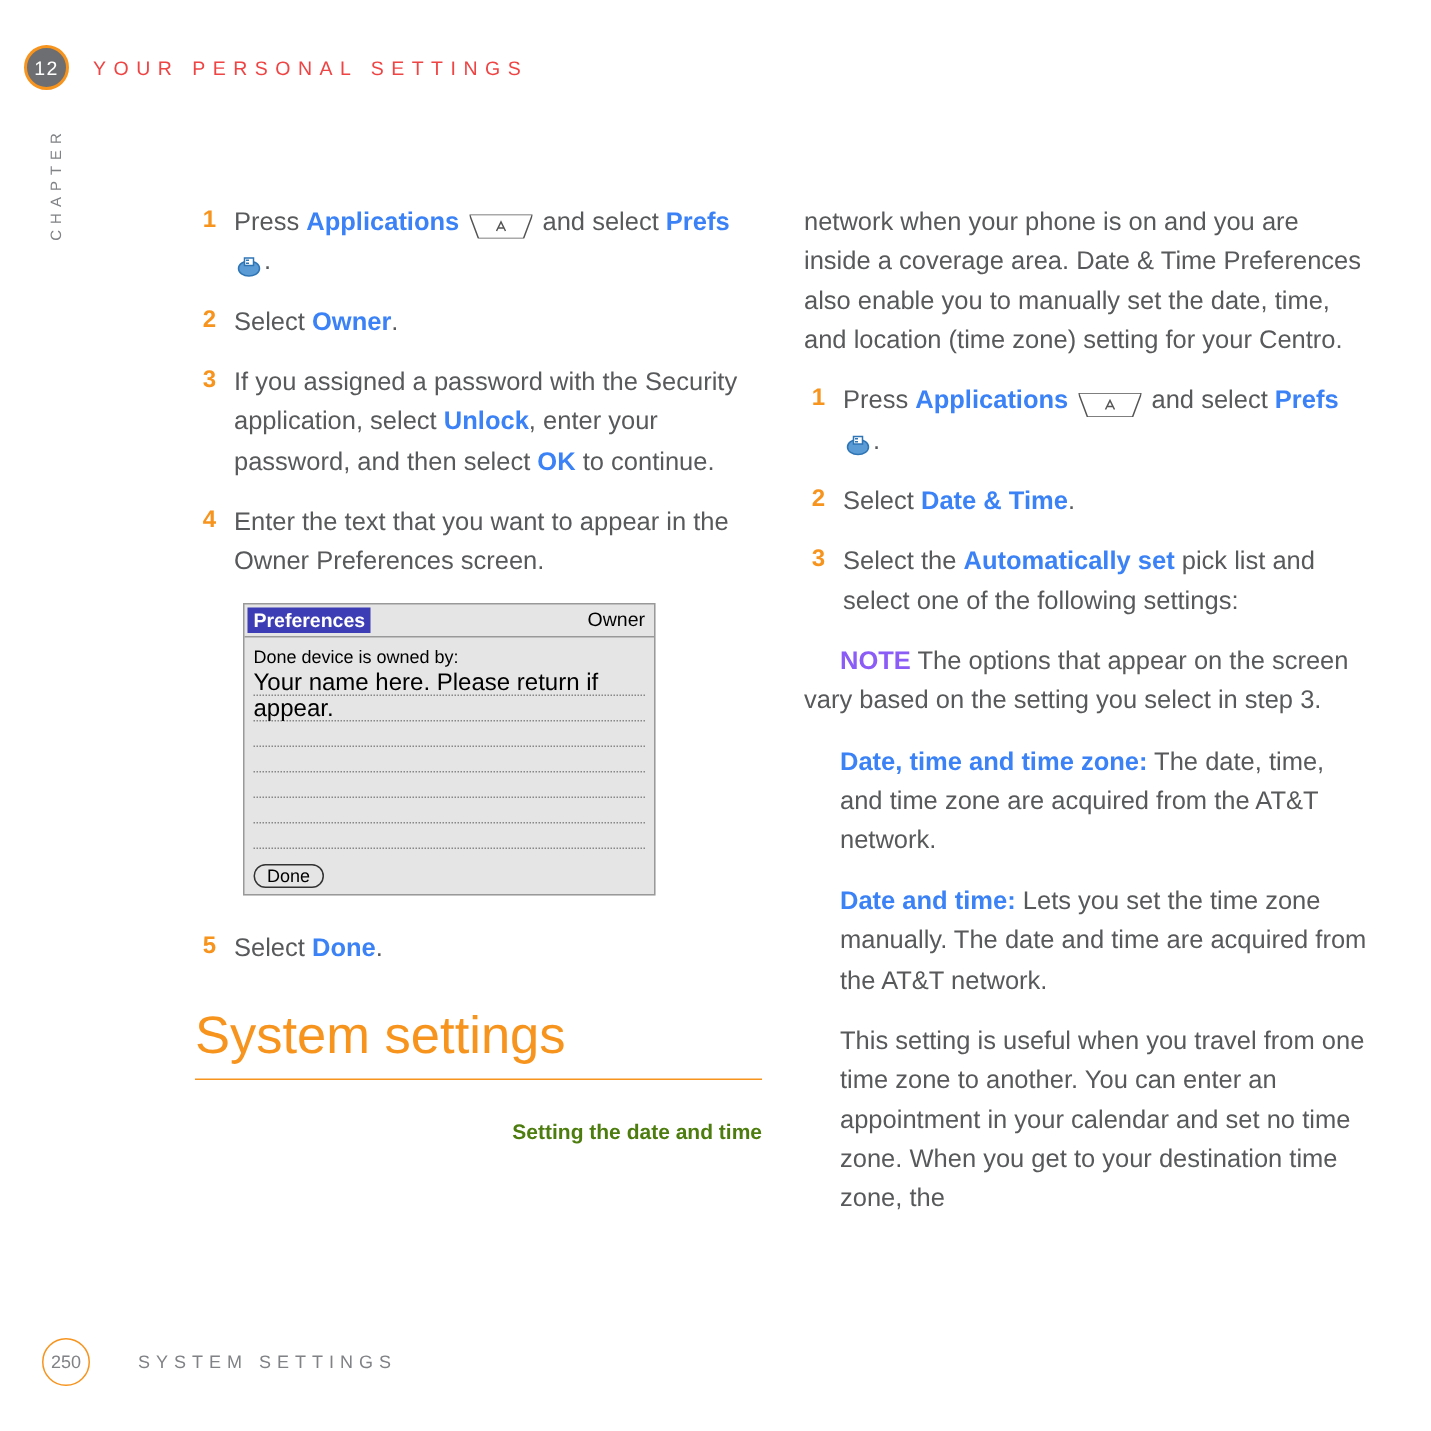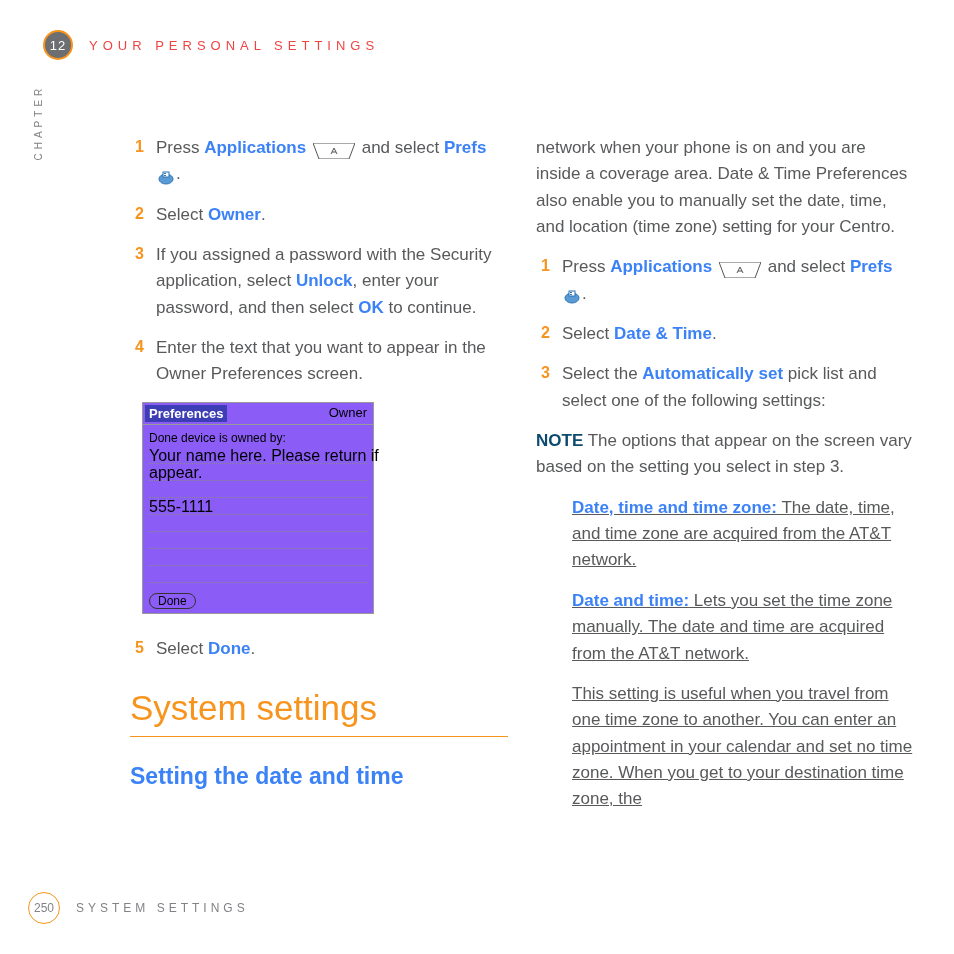--- a/index.html
+++ b/index.html
@@ -8,21 +8,21 @@
     height: 954px;
     background: #fff;
     font-family: "Helvetica Neue", Arial, sans-serif;
     color: #58595b;
     position: relative;
     font-weight: 300;
   }
   .header {
     position: absolute;
     top: 30px;
-    left: 43px;
+    left: 16px;
     display: flex;
     align-items: center;
     gap: 16px;
   }
   .chapter-badge {
     width: 30px;
     height: 30px;
     border-radius: 50%;
     background: #6d6e71;
     border: 2px solid #f7941e;
@@ -57,21 +57,21 @@
     bottom: 80px;
     display: flex;
     gap: 28px;
   }
   .col { flex: 1; }
   .ol-row { display: flex; gap: 12px; margin-bottom: 14px; line-height: 1.55; font-size: 17px; }
   .ol-row .num { color: #f7941e; font-weight: 700; min-width: 14px; text-align: right; font-size: 16px; }
   .ol-row .txt { flex: 1; }
   .p { font-size: 17px; line-height: 1.55; margin-bottom: 14px; }
   strong, b { font-weight: 700; color: #3b82f6; }
-  .note-label { color: #0c4a6e; font-weight: 700; }
+  .note-label { color: #8b5cf6; font-weight: 700; margin-left: 24px; }
   .icon-btn {
     display: inline-block;
     width: 42px;
     height: 16px;
     background: #fff;
     position: relative;
     vertical-align: middle;
     margin: 0 2px;
   }
   .icon-btn svg { width: 100%; height: 100%; }
@@ -85,26 +85,26 @@
   .icon-prefs svg { width: 100%; height: 100%; }
   .h2 {
     font-size: 35px;
     font-weight: 300;
     color: #f7941e;
     margin-top: 26px;
     padding-bottom: 8px;
     border-bottom: 1px solid #f7941e;
     margin-bottom: 26px;
   }
-  .h3 { font-size: 23px; font-weight: 700; color: #3b82f6; margin-bottom: 10px; }
+  .h3 { font-size: 14px; font-weight: 700; color: #4d7c0f; margin-bottom: 10px; text-align: right; }
   .screenshot {
-    width: 232px;
+    width: 275px;
     border: 1px solid #999;
-    margin: 10px 0 22px 12px;
-    background: #8b5cf6;
+    margin: 10px 0 22px 32px;
+    background: #e5e5e5;
     font-family: Arial, sans-serif;
     font-size: 12px;
     color: #000;
   }
   .ss-head {
     display: flex;
     justify-content: space-between;
     border-bottom: 1px solid #999;
     padding: 2px 6px 2px 2px;
     font-size: 13px;
@@ -126,28 +126,28 @@
     white-space: nowrap;
   }
   .ss-done {
     display: inline-block;
     border: 1px solid #333;
     border-radius: 8px;
     padding: 0px 8px;
     font-size: 12px;
     margin: 6px 0 4px 6px;
   }
-  .sub-list { margin-left: 36px; text-decoration: underline; }
+  .sub-list { margin-left: 24px; }
   .footer {
     position: absolute;
     bottom: 30px;
     left: 28px;
     display: flex;
     align-items: center;
-    gap: 16px;
+    gap: 32px;
   }
   .page-badge {
     width: 32px;
     height: 32px;
     border-radius: 50%;
     border: 1.5px solid #f7941e;
     color: #808285;
     font-size: 12px;
     display: flex;
     align-items: center;
@@ -213,21 +213,20 @@
     <div class="screenshot">
       <div class="ss-head">
         <span class="left">Preferences</span>
         <span class="right">Owner</span>
       </div>
       <div class="ss-body">
         <div class="ss-label">Done device is owned by:</div>
         <div class="ss-line">Your name here. Please return if</div>
         <div class="ss-line">appear.</div>
         <div class="ss-line"></div>
-        <div class="ss-line">555-1111</div>
         <div class="ss-line"></div>
         <div class="ss-line"></div>
         <div class="ss-line"></div>
         <div class="ss-line"></div>
       </div>
       <div class="ss-done">Done</div>
     </div>
 
     <div class="ol-row">
       <div class="num">5</div>

